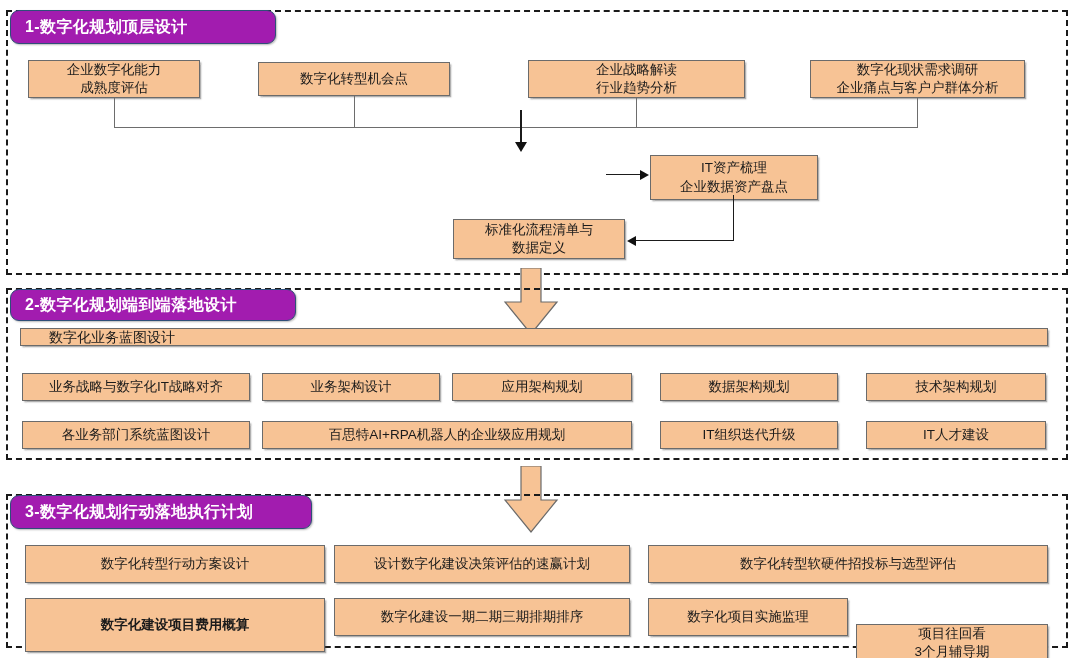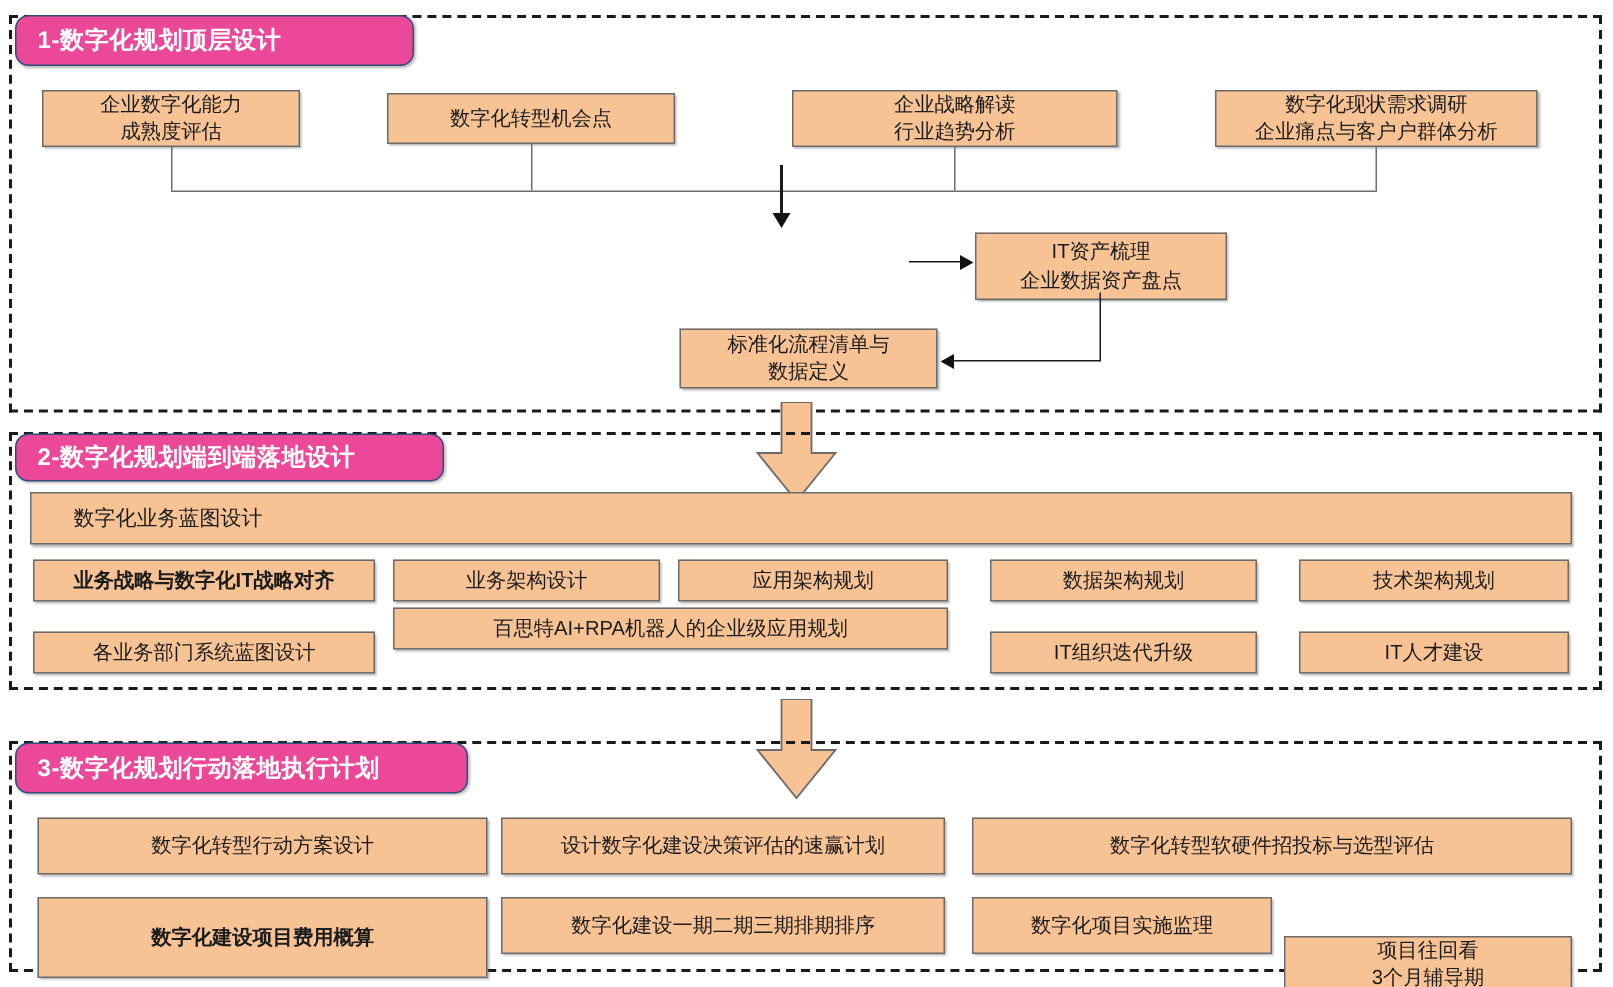--- a/index.html
+++ b/index.html
@@ -20,21 +20,21 @@
   
   .section-frame {
     position: absolute;
     border: 2px dashed #1a1a1a;
     box-sizing: border-box;
     background: transparent;
   }
   
   .section-badge {
     position: absolute;
-    background: #ec4899;
+    background: #a21caf;
     border: 1px solid #2f4f78;
     border-radius: 9px;
     color: #ffffff;
     font-size: 16px;
     font-weight: bold;
     letter-spacing: 0.4px;
     display: flex;
     align-items: center;
     padding-left: 14px;
     box-sizing: border-box;
@@ -148,30 +148,30 @@
       <polygon points="18,0 38,0 38,34 54,34 28,66 2,34 18,34" fill="#f7c395" stroke="#6b6b6b" stroke-width="1.2"></polygon>
     </svg>
   </div>
 
   <div class="section-frame" style="left:6px; top:288px; width:1062px; height:172px;"></div>
 
   <div class="section-badge" style="left:10px; top:289px; width:286px; height:32px;">
     <span>2-数字化规划端到端落地设计</span>
   </div>
 
-  <div class="box wide-banner" style="left:20px; top:328px; width:1028px; height:35px; font-size:14px;">数字化业务蓝图设计</div>
+  <div class="box wide-banner" style="left:20px; top:328px; width:1028px; height:18px; font-size:14px;">数字化业务蓝图设计</div>
 
-  <div class="box" style="left:22px; top:373px; width:228px; height:28px;font-weight:bold;">业务战略与数字化IT战略对齐</div>
+  <div class="box" style="left:22px; top:373px; width:228px; height:28px;">业务战略与数字化IT战略对齐</div>
   <div class="box" style="left:262px; top:373px; width:178px; height:28px;">业务架构设计</div>
   <div class="box" style="left:452px; top:373px; width:180px; height:28px;">应用架构规划</div>
   <div class="box" style="left:660px; top:373px; width:178px; height:28px;">数据架构规划</div>
   <div class="box" style="left:866px; top:373px; width:180px; height:28px;font-family:Liberation Serif, serif;">技术架构规划</div>
 
   <div class="box" style="left:22px; top:421px; width:228px; height:28px;">各业务部门系统蓝图设计</div>
-  <div class="box" style="left:262px; top:405px; width:370px; height:28px;">百思特AI+RPA机器人的企业级应用规划</div>
+  <div class="box" style="left:262px; top:421px; width:370px; height:28px;">百思特AI+RPA机器人的企业级应用规划</div>
   <div class="box" style="left:660px; top:421px; width:178px; height:28px;">IT组织迭代升级</div>
   <div class="box" style="left:866px; top:421px; width:180px; height:28px;">IT人才建设</div>
 
   <div class="block-arrow" style="left:503px; top:466px;">
     <svg width="56" height="68" viewBox="0 0 56 68">
       <polygon points="18,0 38,0 38,34 54,34 28,66 2,34 18,34" fill="#f7c395" stroke="#6b6b6b" stroke-width="1.2"></polygon>
     </svg>
   </div>
 
   <div class="section-frame" style="left:6px; top:494px; width:1062px; height:154px;"></div>

